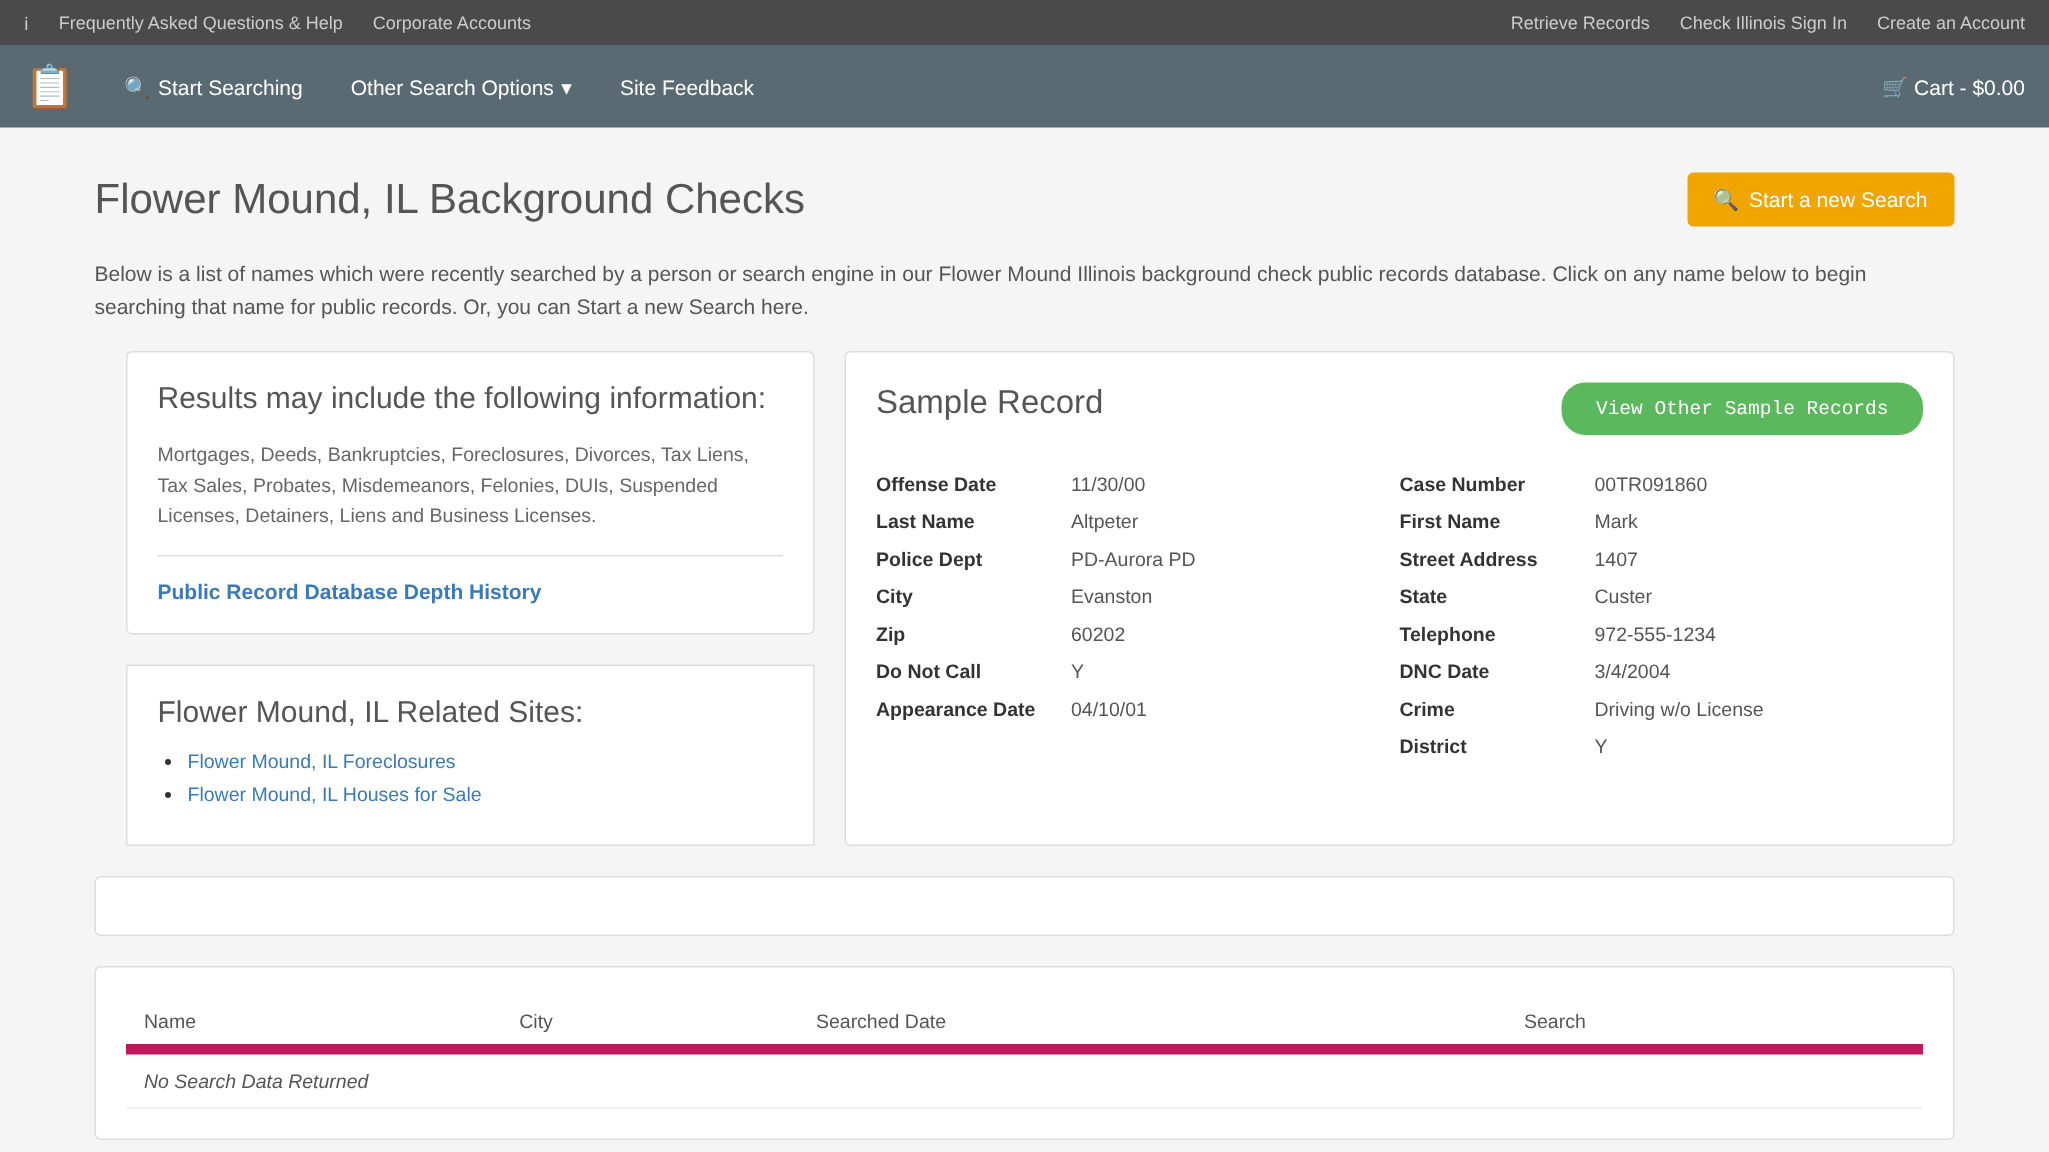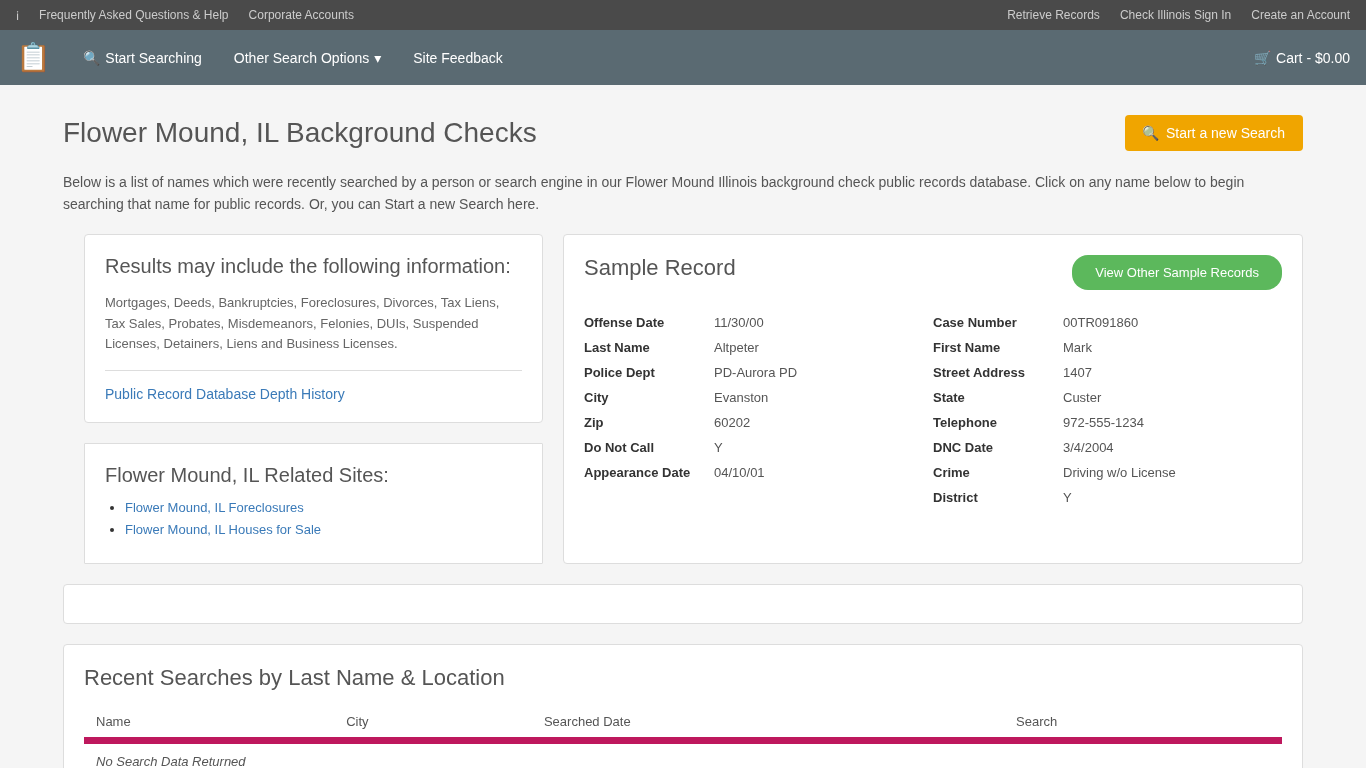--- a/index.html
+++ b/index.html
@@ -65,41 +65,42 @@
     .description { color: #555; font-size: 14px; line-height: 1.6; margin-bottom: 18px; }
 
     
     .content-grid { display: flex; gap: 20px; margin-bottom: 20px; }
     .left-panel { flex: 0 0 480px; padding-left: 21px; }
     .right-panel { flex: 1; border: 1px solid #ddd; border-radius: 4px; background: #fff; padding: 20px; }
 
     .results-box { background: #fff; border: 1px solid #ddd; border-radius: 4px; padding: 20px; margin-bottom: 20px; }
     .results-title { font-size: 20px; color: #555; font-weight: normal; margin-bottom: 15px; }
     .results-text { font-size: 13px; color: #666; line-height: 1.6; margin-bottom: 15px; }
-    .results-link { color: #3a7ab8; text-decoration: none; font-weight: normal; }
+    .results-link { color: #3a7ab8; text-decoration: none; font-weight: bold; }
     .divider { border: none; border-top: 1px solid #ddd; margin: 15px 0; }
 
     .related-sites-box { background: #fff; border: 1px solid #ddd; border-radius: 1px; padding: 20px; }
     .related-title { font-size: 20px; color: #555; font-weight: normal; margin-bottom: 12px; }
     .related-sites-list { list-style: disc; padding-left: 20px; }
     .related-sites-list li { margin-bottom: 6px; }
     .related-sites-list a { color: #3a7ab8; text-decoration: none; font-size: 13px; }
 
     
     .sample-record-header { display: flex; justify-content: space-between; align-items: flex-start; margin-bottom: 20px; }
     .sample-record-title { font-size: 22px; color: #555; font-weight: normal; }
 
     .btn-green {
       background: #5cb85c;
       color: #fff;
       border: none;
       padding: 10px 23px;
       font-size: 13px;
       border-radius: 16px;
       cursor: pointer;
+      font-family: Liberation Mono, monospace;
     }
 
     .record-grid { display: grid; grid-template-columns: 1fr 1fr; gap: 0; }
     .record-col { display: flex; flex-direction: column; gap: 0; }
     .record-row { display: flex; padding: 5px 0; font-size: 13px; border-bottom: none; }
     .record-label { font-weight: bold; color: #333; min-width: 130px; }
     .record-value { color: #555; }
 
     
     .separator-bar { background: #fff; border: 1px solid #ddd; border-radius: 4px; height: 40px; margin-bottom: 20px; }
@@ -270,21 +271,20 @@
             </div>
           </div>
       </div>
     </div>
 
   </div>
 
   <div class="separator-bar"></div>
 
   <div class="recent-searches">
-    <h2 class="recent-title">Recent Searches by Last Name &amp; Location</h2>
     <div class="table-wrapper">
       <table class="search-table">
         <thead>
           <tr id="table-header-row">
               <th>Name</th>
               <th>City</th>
               <th>Searched Date</th>
               <th>Search</th>
             </tr>
         </thead>

